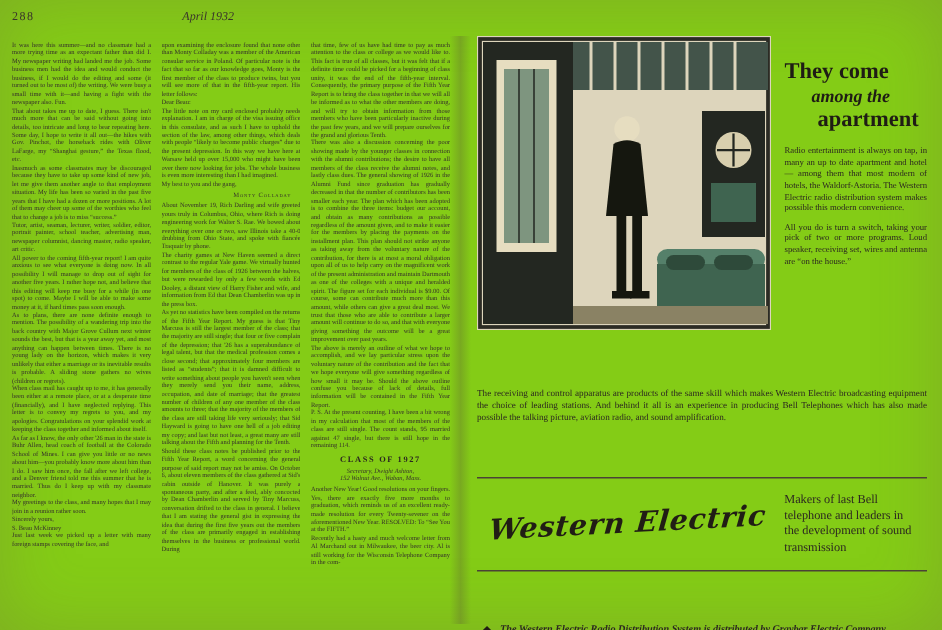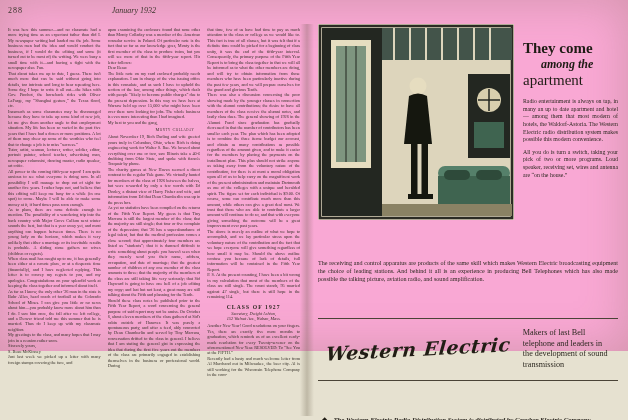--- a/index.html
+++ b/index.html
@@ -3,22 +3,22 @@
 <meta charset="utf-8">
 <style>
   * { margin:0; padding:0; box-sizing:border-box; }
   html,body { width:628px; height:420px; overflow:hidden; }
   body {
     background:#e6e1d0;
     font-family:"Liberation Serif", serif;
     color:#2f2b23;
   }
   .scan {
-    width:628px; height:351px;
-    background:#f9a8d4;
+    width:628px; height:420px;
+    background:#84cc16;
     box-shadow: inset 0 0 46px rgba(110,98,70,.28);
     padding:6px 8px 4px 8px;
     position:relative;
   }
   
   .masthead {
     width:544px; height:15px;
     display:flex; align-items:baseline;
     font-size:8px; color:#3a352b;
   }
@@ -57,21 +57,21 @@
   }
 
   
   .page-right { flex:1; display:flex; flex-direction:column; padding:0 2px 2px 4px;gap:30px; }
   .ad-top { display:flex; }
   .illus { width:196px; height:196px; flex:0 0 auto; }
   .ad-side { flex:1; padding-left:9px; display:flex; flex-direction:column; }
   .headline { margin:16px 0 9px 0; color:#1f1c15; }
   .hl-1 { font-size:15px; font-weight:bold; }
   .hl-2 { font-size:12px; font-style:italic; font-weight:bold; margin:0 0 0 18px; }
-  .hl-3 { font-size:15px; font-weight:normal; margin-left:0; }
+  .hl-3 { font-size:15px; font-weight:bold; margin-left:22px; }
   .ad-body {
     font-size:5.8px; line-height:1.32;
     text-align:justify; margin-bottom:5px; color:#2c2820;
   }
   .ad-body.full { margin-top:9px; font-size:6.1px; }
 
   .sig-row {
     margin-top:auto;
     border-top:1.5px solid #4a4336;
     border-bottom:1.5px solid #4a4336;
@@ -99,21 +99,21 @@
   }
   .diamond { font-size:7px; font-style:normal; color:#211d15; }
 </style>
 </head>
 <body>
 
 <div class="scan">
 
   <header class="masthead">
     <span class="folio">288</span>
-    <span class="issue-date">January 1932</span>
+    <span class="issue-date">April 1932</span>
   </header>
 
   <div class="spread">
 
     <section class="page-left">
       <div class="col">
         <div class="flow">It was here this summer—and no classmate had a more trying time as an expectant father than did I. My newspaper writing had landed me the job. Some business men had the idea and would conduct the business, if I would do the editing and some (it turned out to be most of) the writing. We were busy a small time with it—and having a fight with the newspaper also. Fun.
 That about takes me up to date, I guess. There isn't much more that can be said without going into details, too intricate and long to bear repeating here. Some day, I hope to write it all out—the hikes with Gov. Pinchot, the horseback rides with Oliver LaFarge, my “Shanghai gesture,” the Texas flood, etc.
 Inasmuch as some classmates may be discouraged because they have to take up some kind of new job, let me give them another angle to that employment situation. My life has been so varied in the past five years that I have had a dozen or more positions. A lot of them may cheer up some of the worthies who feel that to change a job is to miss “success.”
 Tutor, artist, seaman, lecturer, writer, soldier, editor, portrait painter, school teacher, advertising man, newspaper columnist, dancing master, radio speaker, art critic.

